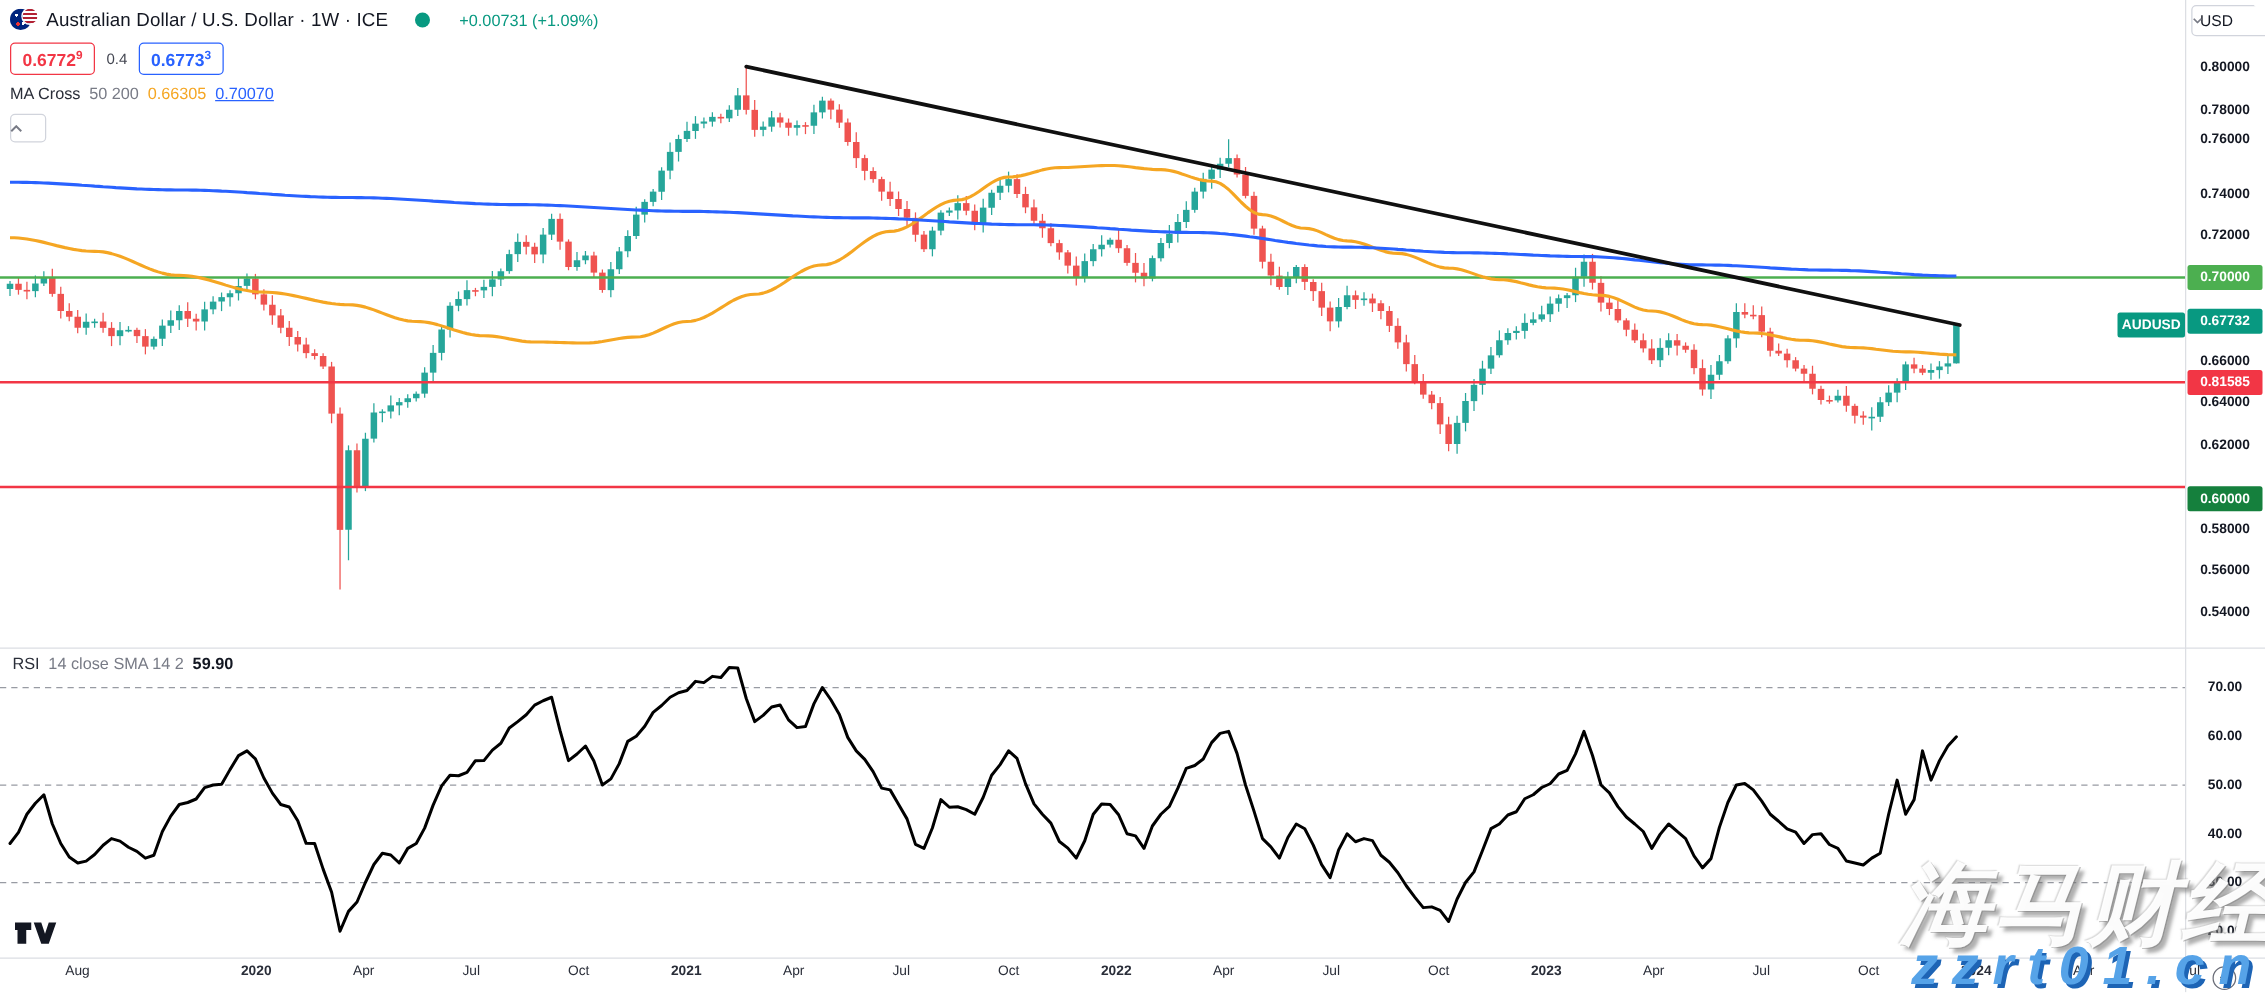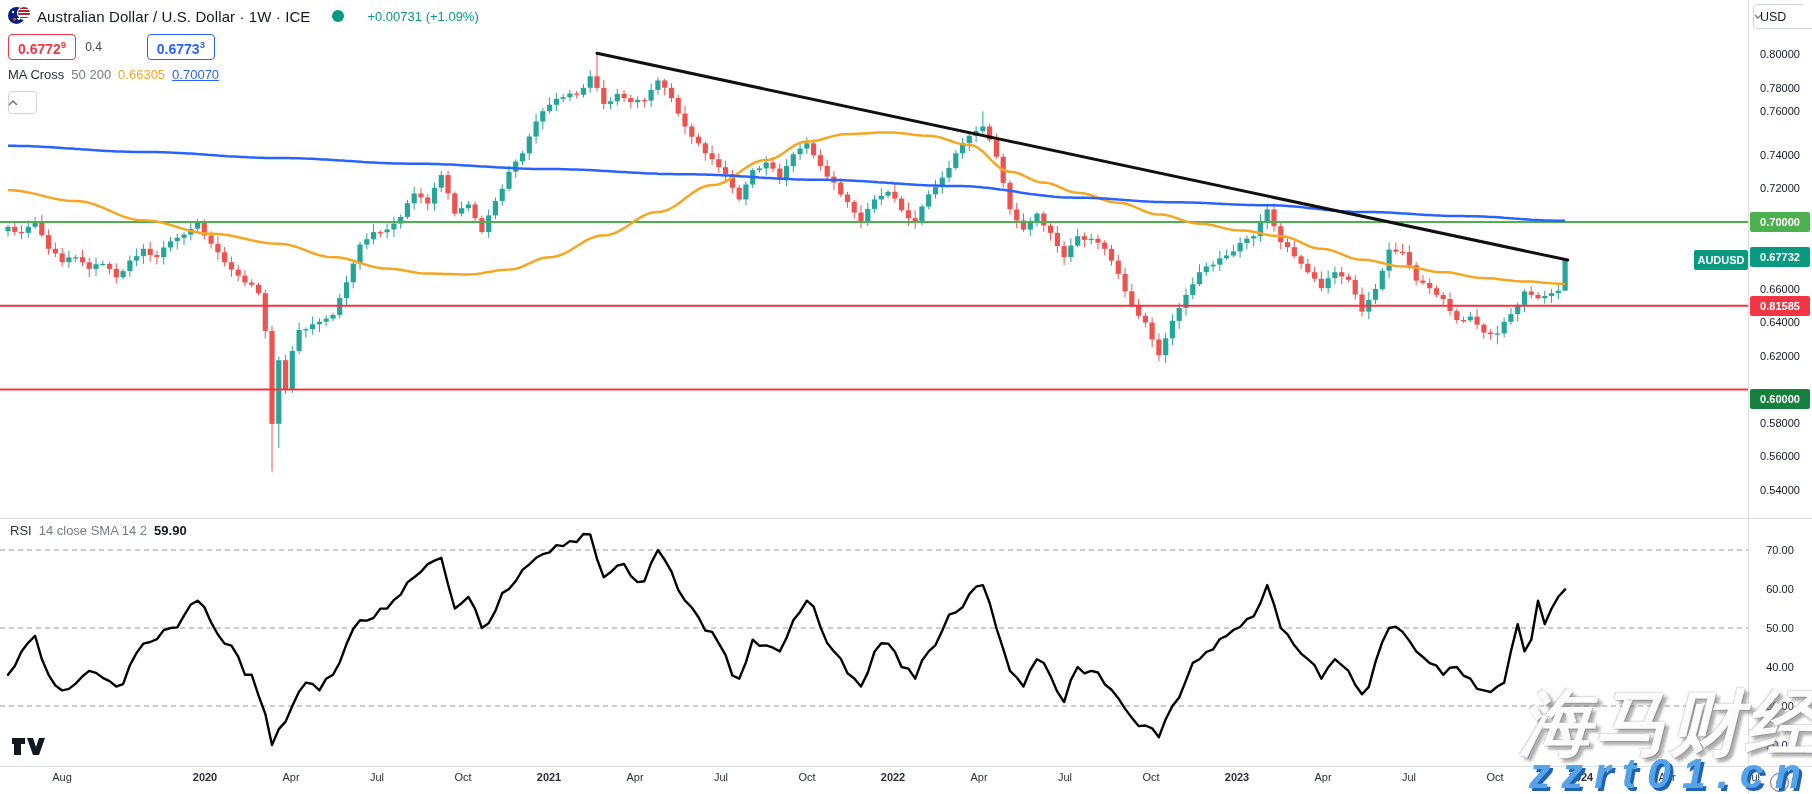--- a/index.html
+++ b/index.html
@@ -18,35 +18,35 @@
                radial-gradient(circle at 38% 72%, #e33 0 1.5px, transparent 1.6px),#00247d;}
   .flag-us{position:absolute;left:9px;top:0;width:12px;height:12px;border-radius:50%;border:1px solid #fff;
     background:repeating-linear-gradient(180deg,#b22234 0 1.6px,#fff 1.6px 3.2px);}
   .title{font-size:15px;font-weight:500;color:#131722;letter-spacing:.1px;}
   .status-dot{width:12px;height:12px;border-radius:50%;background:#089981;margin:0 14px 0 22px;}
   .ohlc{display:flex;align-items:center;font-size:13px;gap:9px;}
   .change{color:#089981;font-size:13px;}
   .hrow2{display:flex;align-items:center;margin-top:7px;height:24px;gap:9px;}
   .px-btn{background:#fff;border-radius:4px;font-size:14px;font-weight:600;padding:1px 9px 2px;line-height:18px;cursor:pointer;}
   .sell{border:1.5px solid #f23645;color:#f23645;}
-  .buy{border:1.5px solid #2962ff;color:#2962ff;margin-left:36px;}
+  .buy{border:1.5px solid #2962ff;color:#2962ff;}
   .px-btn sup{font-size:9.5px;}
   .spread{font-size:12px;color:#434651;}
   .hrow3{display:flex;align-items:center;margin-top:8px;font-size:13px;gap:7px;}
   .ma-name{color:#2a2e39;}
   .ma-params{color:#787b86;}
   .ma-v1{color:#f5a623;font-weight:500;}
   .ma-v2{color:#2962ff;font-weight:500;text-decoration:underline;}
   .collapse-btn{margin-top:9px;width:27px;height:21px;border:1px solid #d1d4dc;border-radius:4px;
     display:flex;align-items:center;justify-content:center;background:#fff;cursor:pointer;}
   
   .usd-btn{position:absolute;left:1753px;top:4px;width:52px;height:23px;border:1px solid #d1d4dc;border-radius:4px;
     background:#fff;display:flex;align-items:center;justify-content:space-between;padding:0 6px;z-index:45;cursor:pointer;}
   .usd-btn span{font-size:12.5px;font-weight:500;color:#131722;}
-  .axis-label{position:absolute;left:1749px;width:62px;text-align:center;font-size:11px;color:#131722;z-index:18;}
+  .axis-label{position:absolute;left:1749px;width:62px;text-align:center;font-size:11px;color:#131722;z-index:18;font-weight:bold;}
   .badge{position:absolute;left:1750px;width:60px;height:20px;border-radius:2px;color:#fff;font-size:11px;font-weight:700;
     display:flex;align-items:center;justify-content:center;z-index:30;}
   .sym-badge{position:absolute;left:1694px;width:54px;height:20px;border-radius:2px;color:#fff;font-size:11px;font-weight:700;
     display:flex;align-items:center;justify-content:center;z-index:30;}
   
   .rsi-row{position:absolute;left:10px;top:523px;display:flex;gap:7px;font-size:13px;z-index:25;align-items:center;}
   .rsi-name{color:#2a2e39;}
   .rsi-params{color:#787b86;}
   .rsi-value{color:#131722;font-weight:600;}
   

